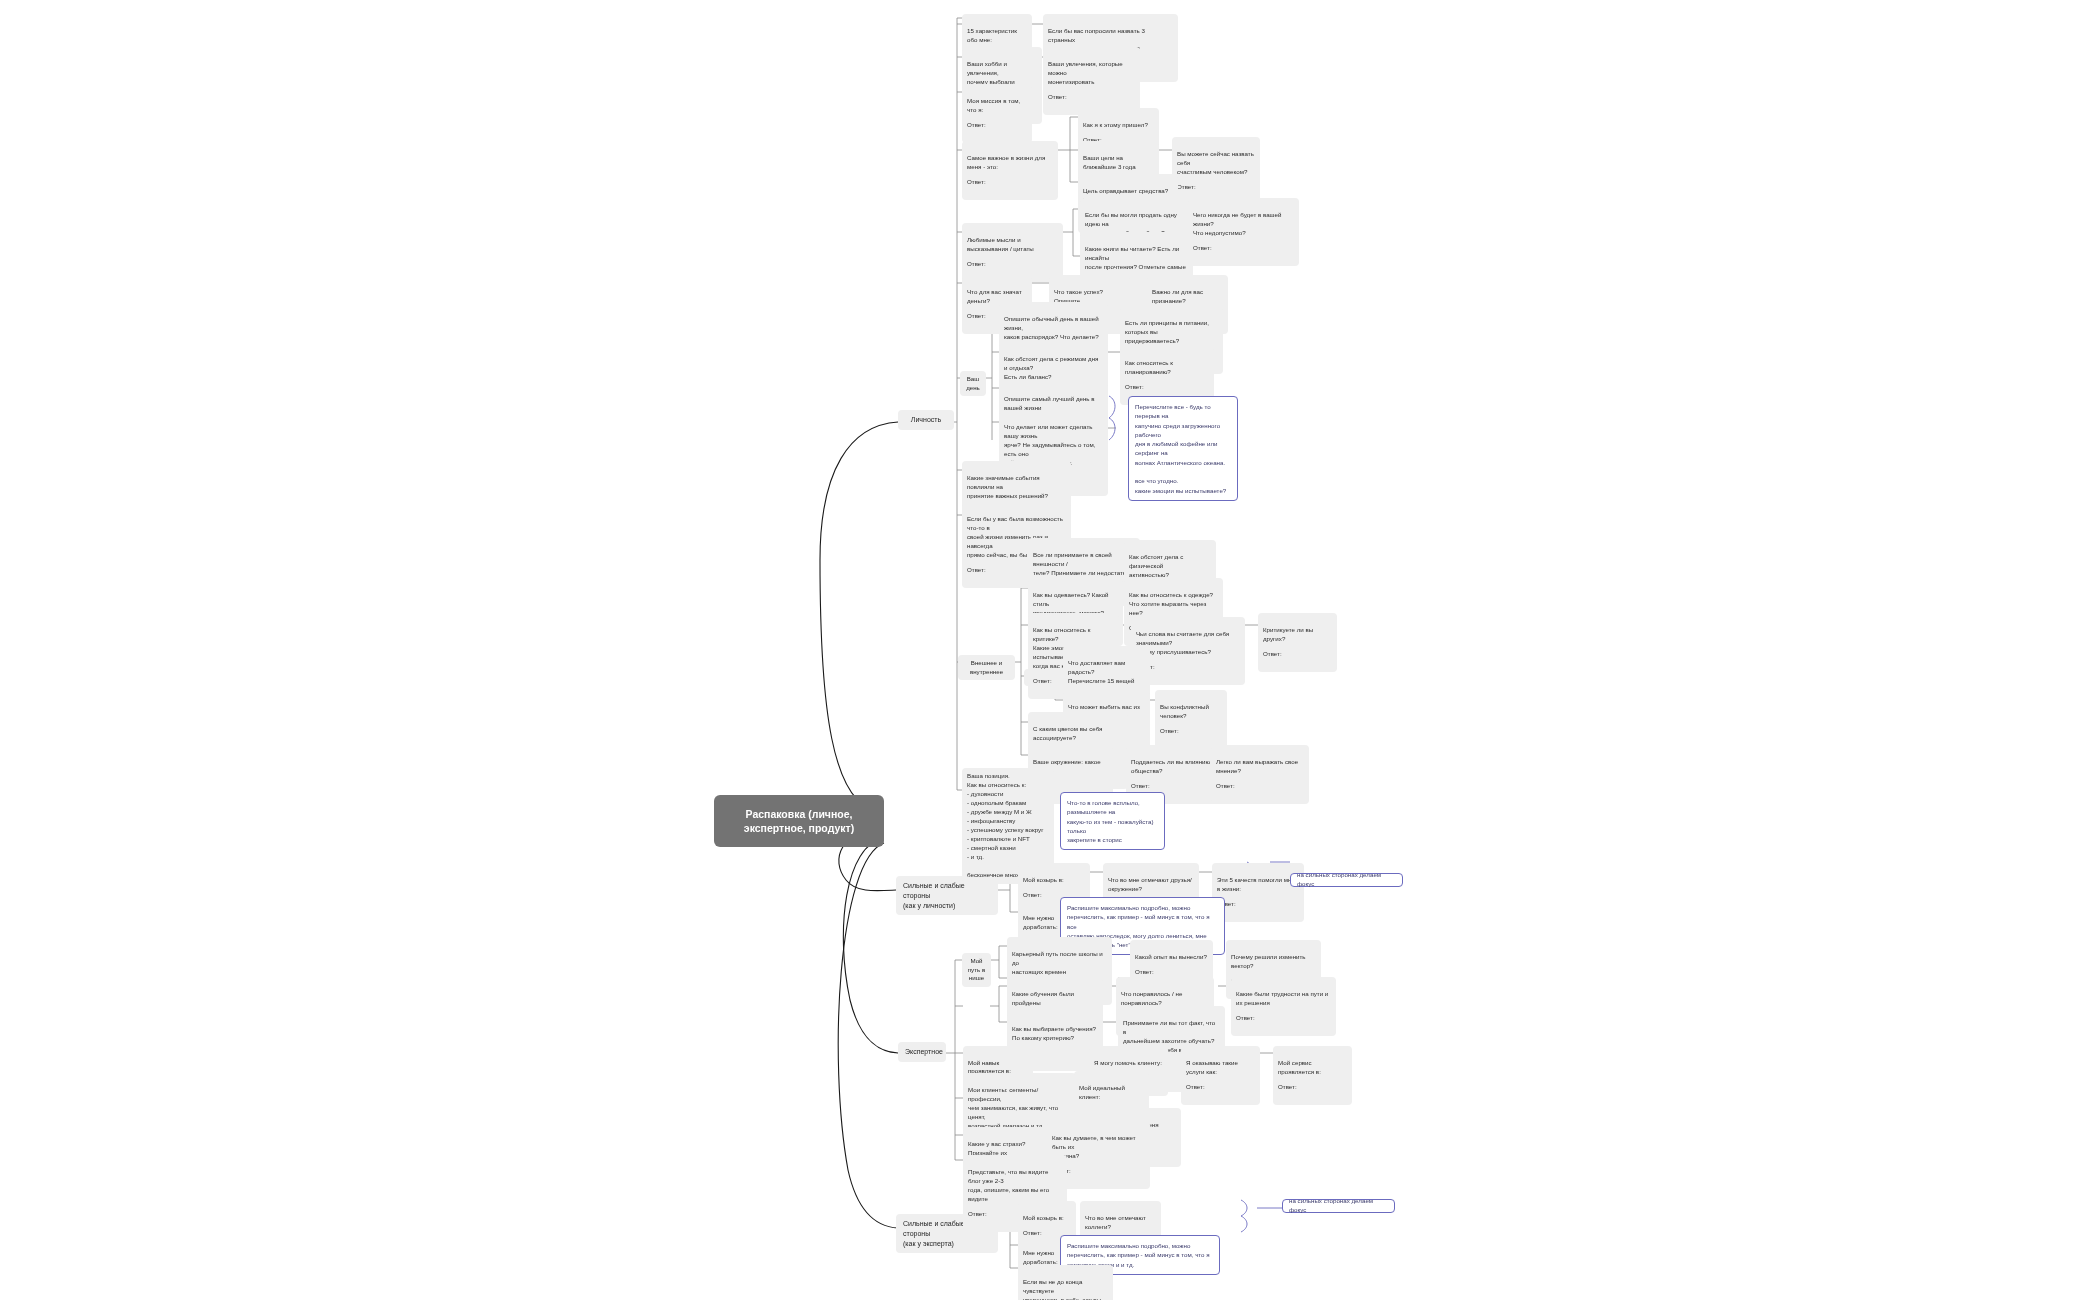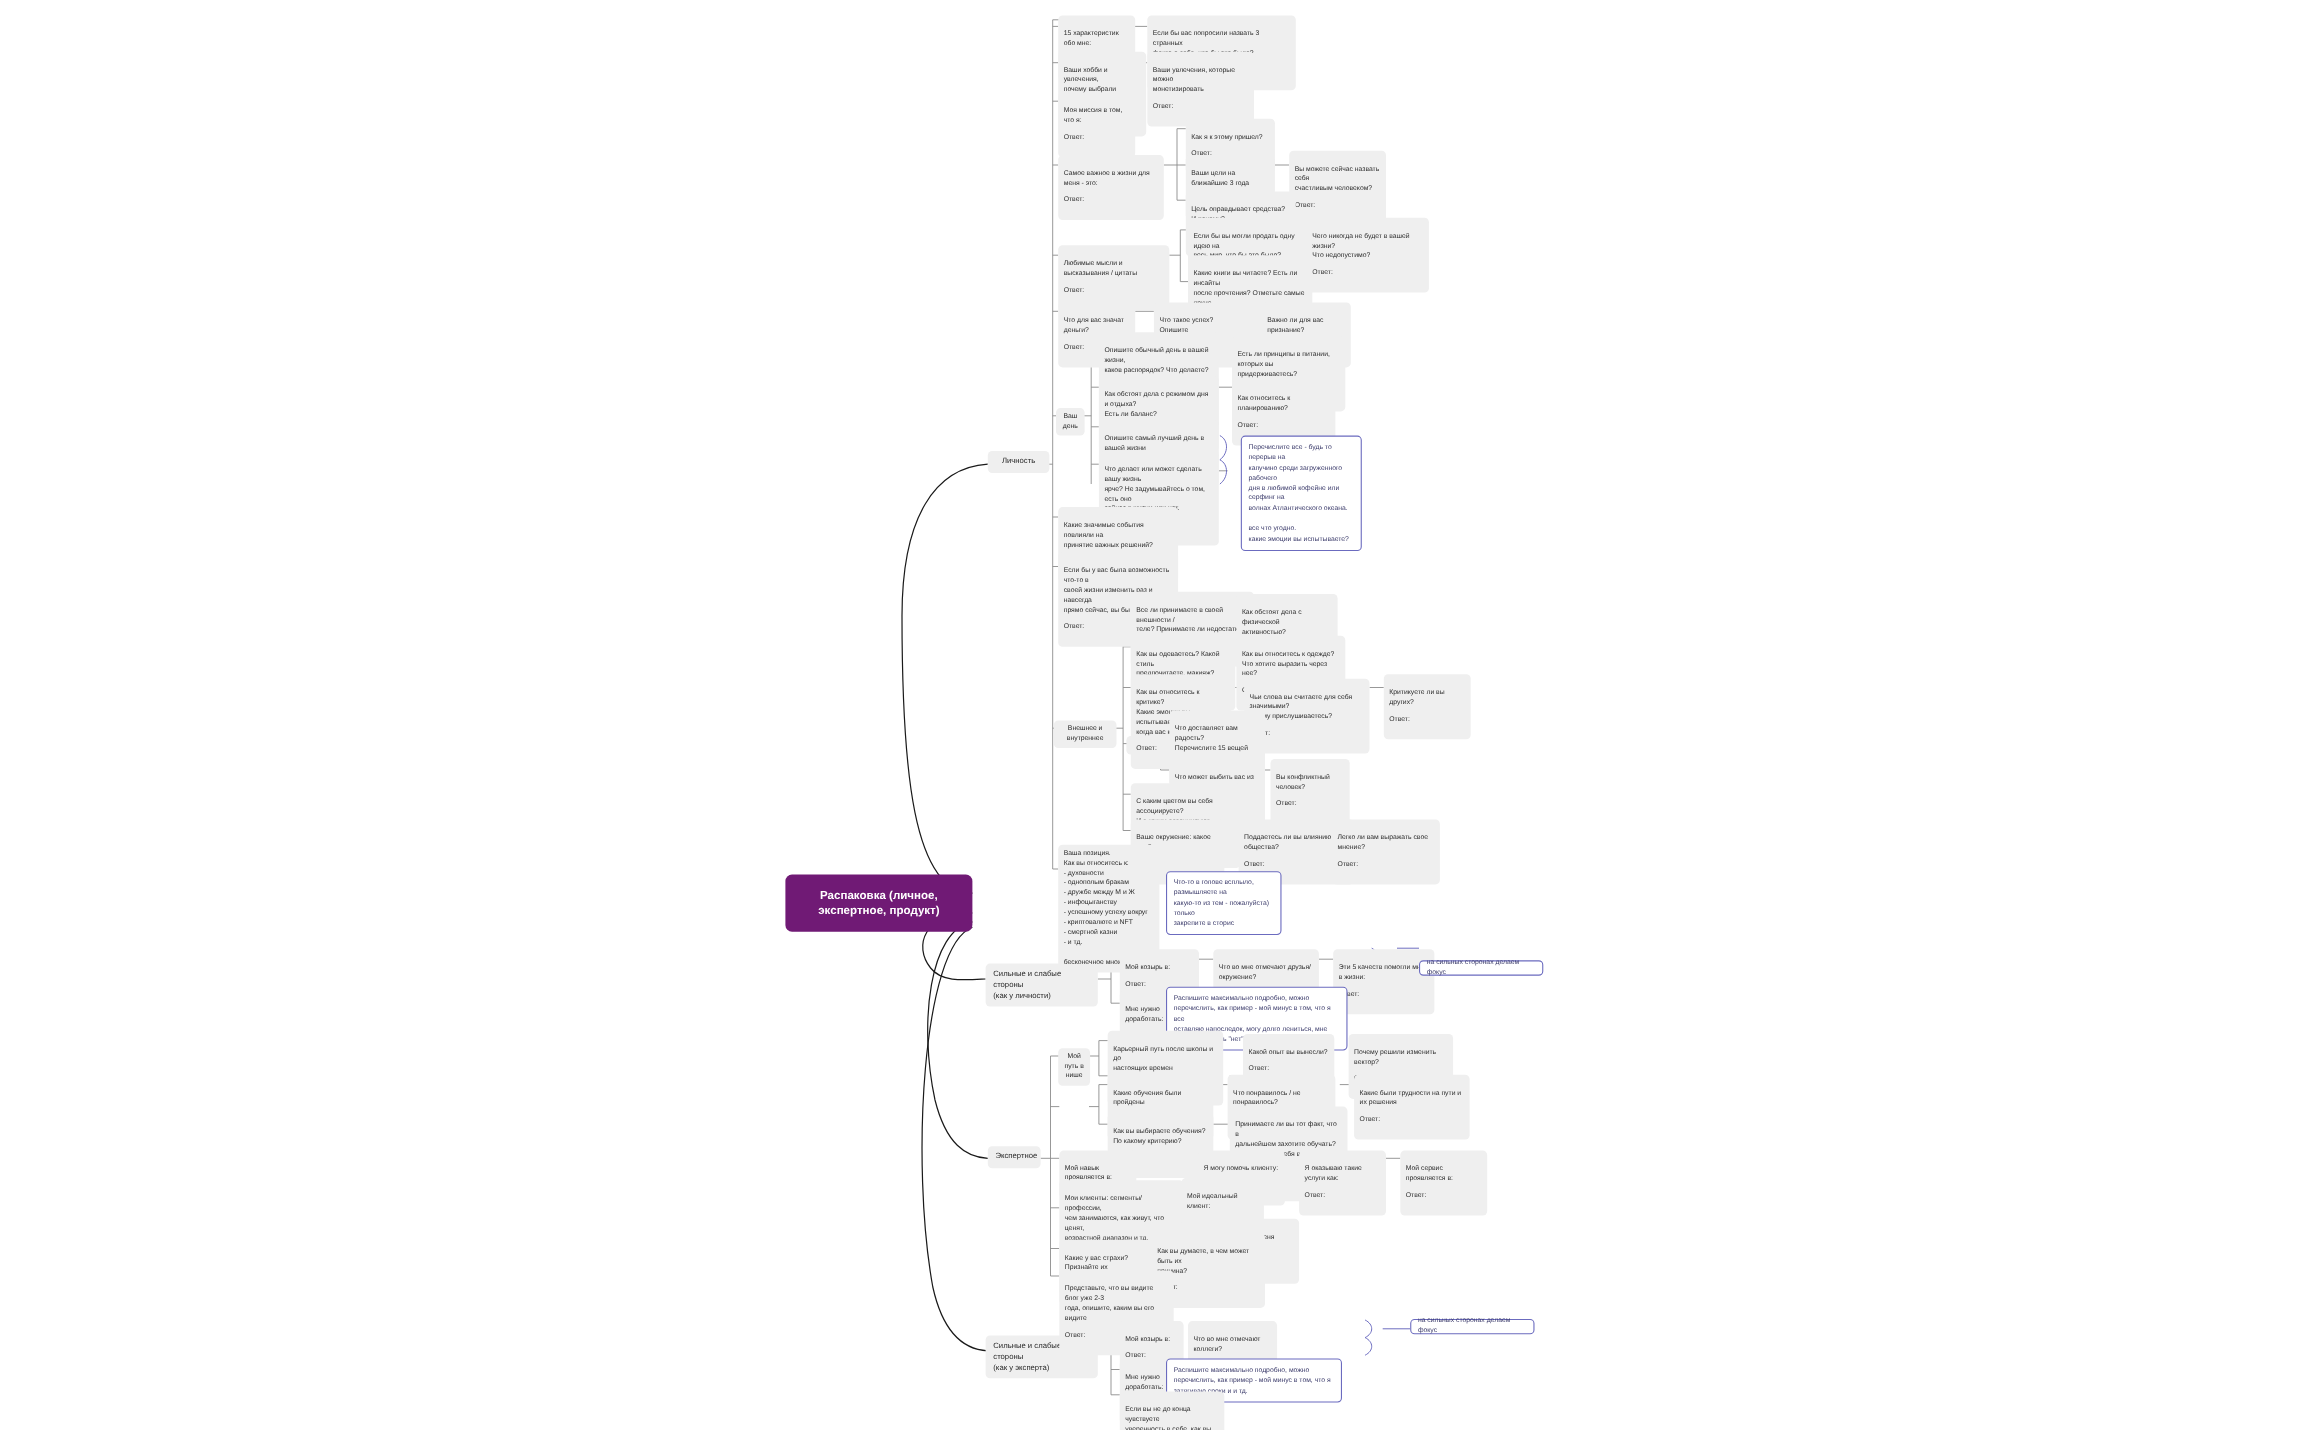--- a/index.html
+++ b/index.html
@@ -36,21 +36,21 @@
     padding:5px 7px;
     white-space:pre-line;
   }
   .chip.small{font-size:6.2px;padding:4px 5px;}
 
   
   #root{
     position:absolute;
     left:714px;top:795px;
     width:170px;height:52px;
-    background:#701a75;
+    background:#737373;
     border-radius:6px;
     color:#ffffff;
     font-size:10.5px;
     font-weight:bold;
     line-height:1.35;
     display:flex;align-items:center;justify-content:center;
     text-align:center;
     padding:0 10px;
     box-sizing:border-box;
     white-space:pre-line;

